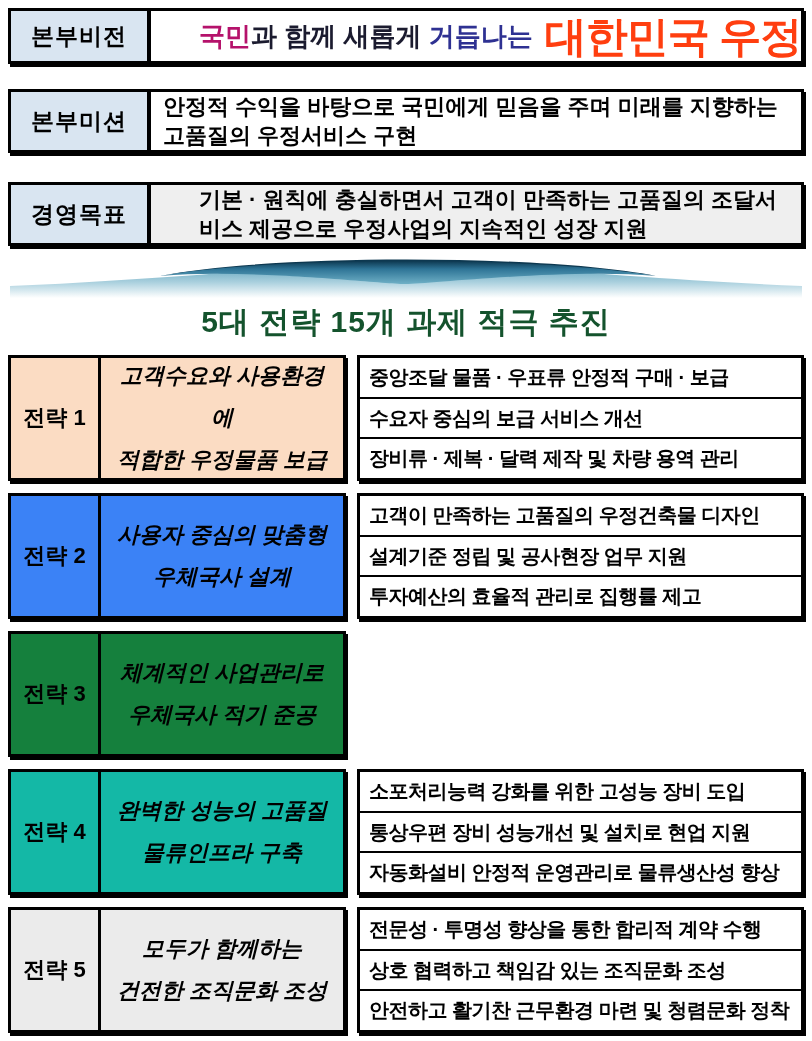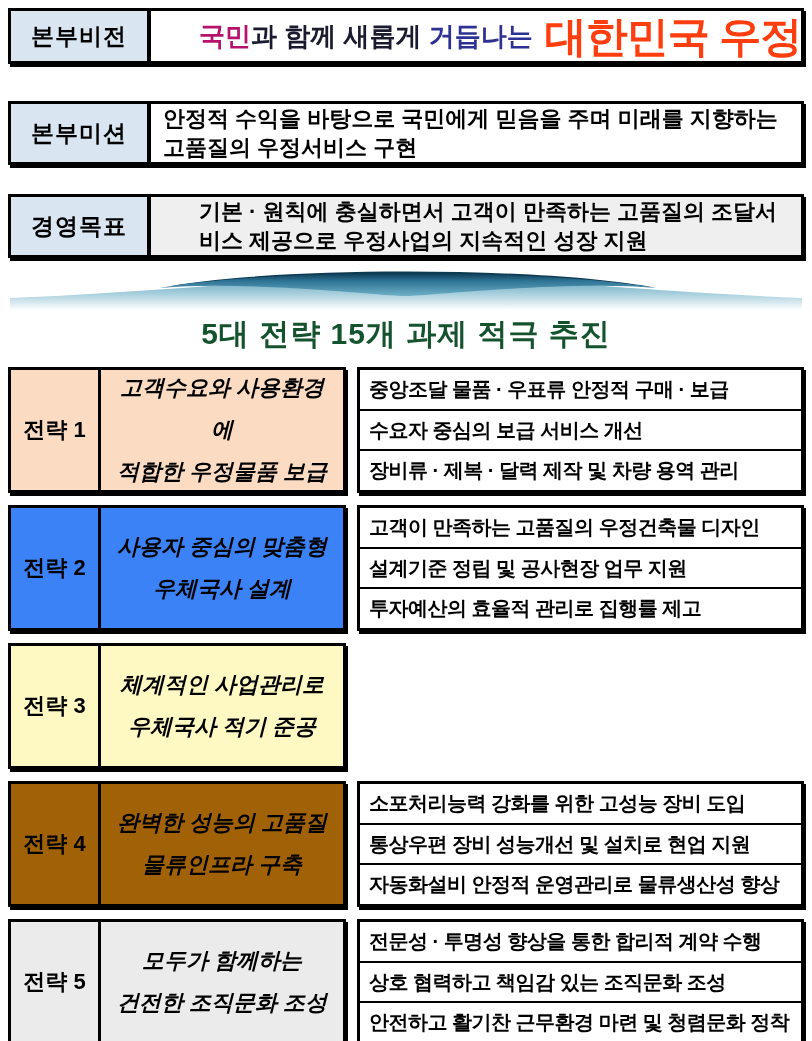--- a/index.html
+++ b/index.html
@@ -10,21 +10,21 @@
     font-weight:bold; color:#000;
   }
   .page { width:812px; height:1041px; padding:8px 8px 0 8px; overflow:hidden; }
 
   
   .hrow {
     display:flex; border:3px solid #000;
     box-shadow:2px 3px 0 #000;
     background:#fff;
   }
-  .hrow-vision  { height:56px; margin-bottom:37px;gap:36px; }
+  .hrow-vision  { height:56px; margin-bottom:25px;gap:36px; }
   .hrow-mission { height:64px; margin-bottom:29px; }
   .hrow-goal    { height:64px; }
   .hlabel {
     width:140px; flex:0 0 140px;
     background:#d9e5f1;
     border-right:4px solid #000;
     display:flex; align-items:center; justify-content:center;
     font-size:23px; letter-spacing:1px;
   }
   .hcontent {
@@ -77,22 +77,22 @@
   }
   .task {
     flex:1; display:flex; align-items:center;
     padding:0 9px; font-size:20px; white-space:nowrap;
     border-bottom:2px solid #000; letter-spacing:-0.5px;
   }
   .task:last-child { border-bottom:none; }
 
   .bg-s1 { background:#fbdcc3; }
   .bg-s2 { background:#3b82f6; }
-  .bg-s3 { background:#fef9c3; }
-  .bg-s4 { background:#a16207; }
+  .bg-s3 { background:#15803d; }
+  .bg-s4 { background:#14b8a6; }
   .bg-s5 { background:#ebebeb; }
 </style>
 </head>
 <body>
 
 <div class="page">
 
   <div class="hrow hrow-vision">
     <div class="hlabel">본부비전</div>
     <div class="hcontent center">

